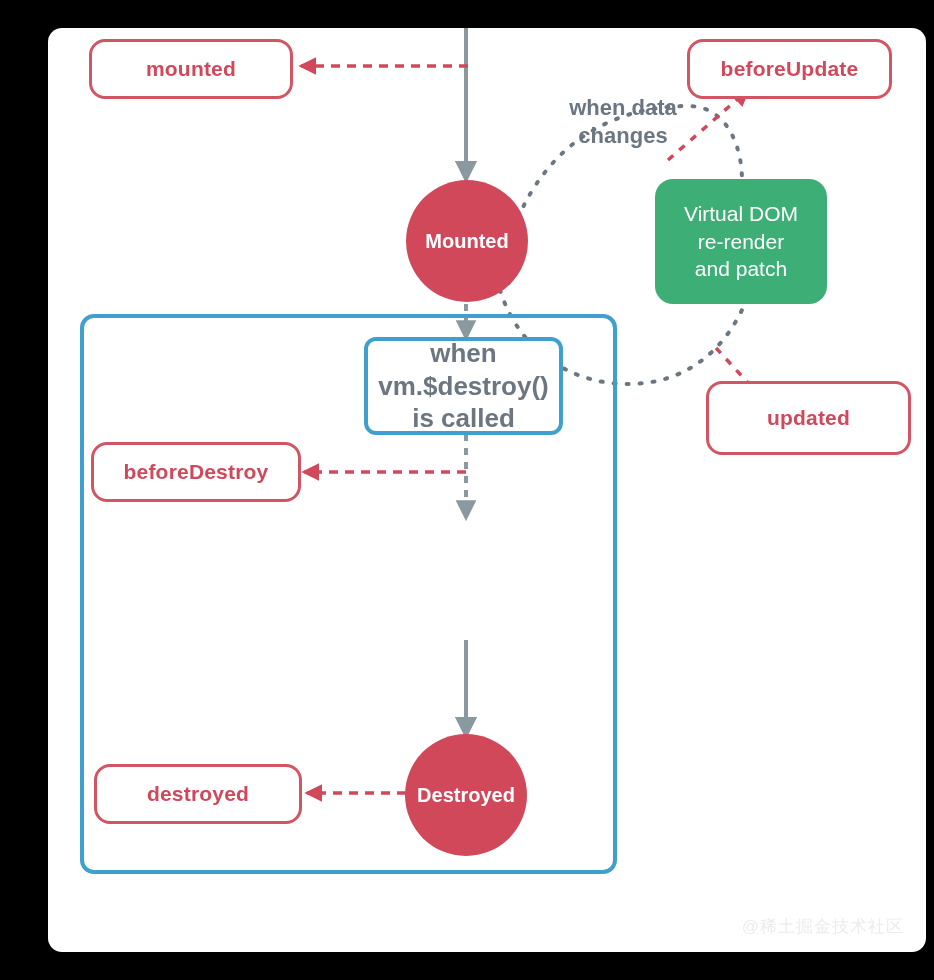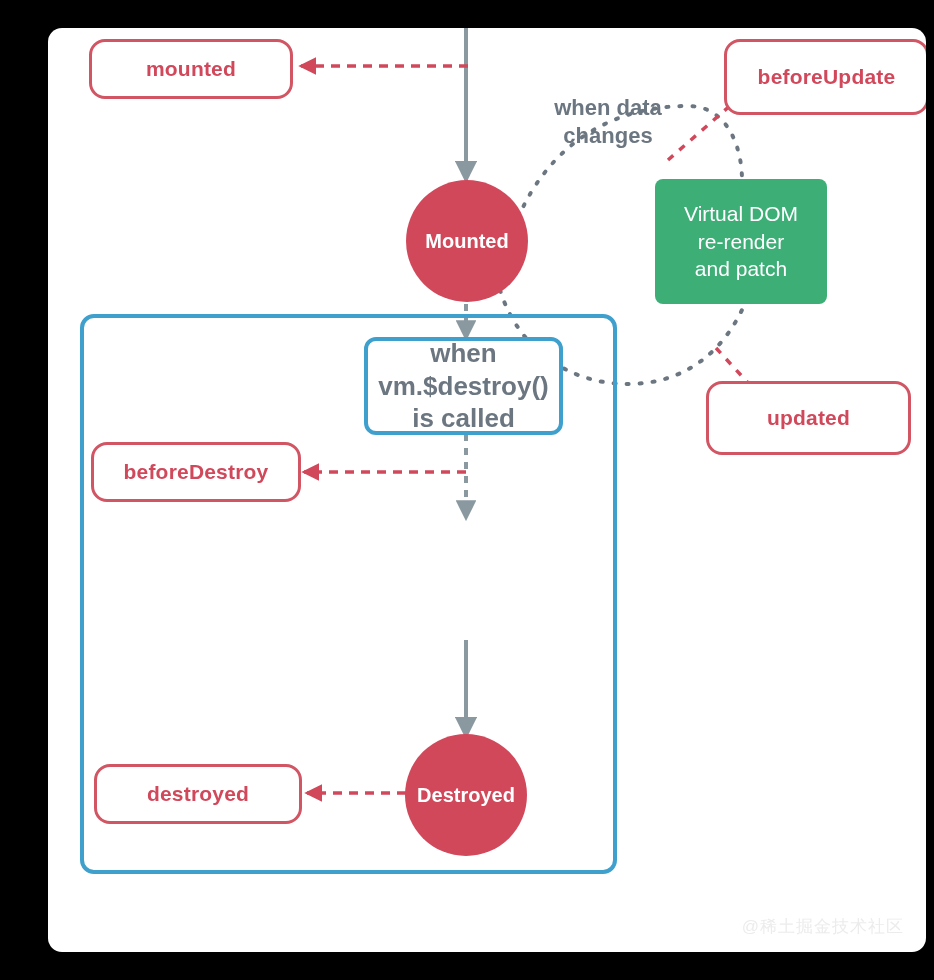--- a/index.html
+++ b/index.html
@@ -70,21 +70,21 @@
     border-radius: 50%;
     background: #d1485b;
     color: #ffffff;
     font-weight: bold;
     font-size: 20px;
   }
 
   
   .action {
     background: #3cae76;
-    border-radius: 8px;
+    border-radius: 18px;
     color: #ffffff;
     font-size: 21px;
     font-weight: normal;
     line-height: 1.32;
     padding: 0 10px;
   }
 
   
   .condition {
     border: 4px solid #3fa0cd;
@@ -190,25 +190,25 @@
         <line x1="358" y1="765" x2="259" y2="765" stroke="#d1485b" stroke-width="3.5" stroke-dasharray="9 7" marker-end="url(#arrowRed)"></line>
       </g>
     </svg>
 
     <div class="group-frame" style="left:32px; top:286px; width:537px; height:560px;"></div>
 
     <div class="node hook" style="left:41px; top:11px; width:204px; height:60px;">
       <span>mounted</span>
     </div>
 
-    <div class="node hook" style="left:676px; top:11px; width:205px; height:76px;">
+    <div class="node hook" style="left:639px; top:11px; width:205px; height:60px;">
       <span>beforeUpdate</span>
     </div>
 
-    <div class="caption lines" style="left:460px; top:66px; width:200px;">when data
+    <div class="caption lines" style="left:475px; top:66px; width:200px;">when data
 changes</div>
 
     <div class="node state" style="left:358px; top:152px; width:122px; height:122px;">
       <span>Mounted</span>
     </div>
 
     <div class="node action lines" style="left:607px; top:151px; width:172px; height:125px;">Virtual DOM
 re-render
 and patch</div>
 

